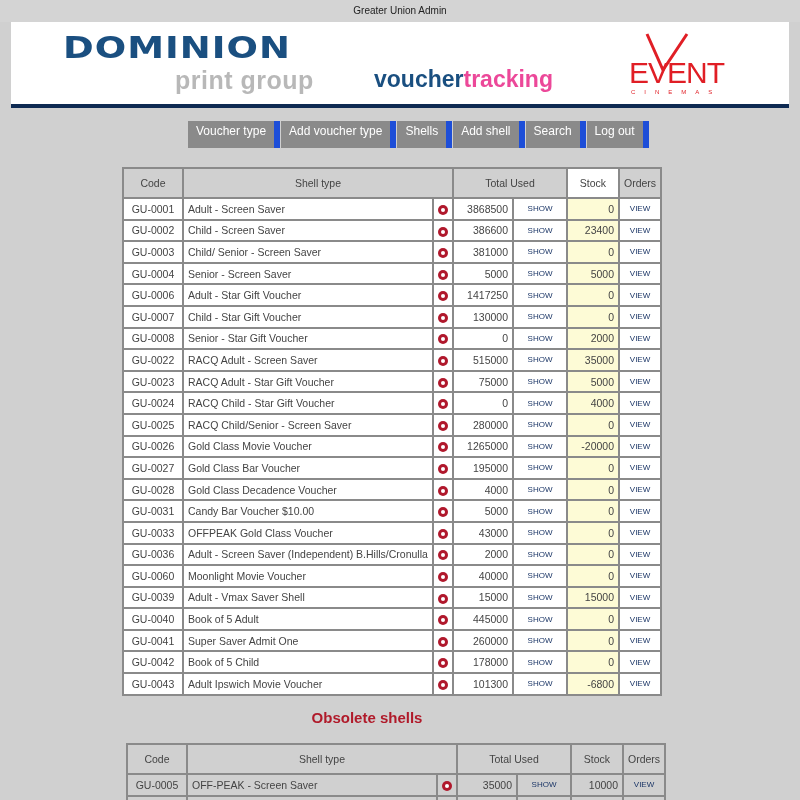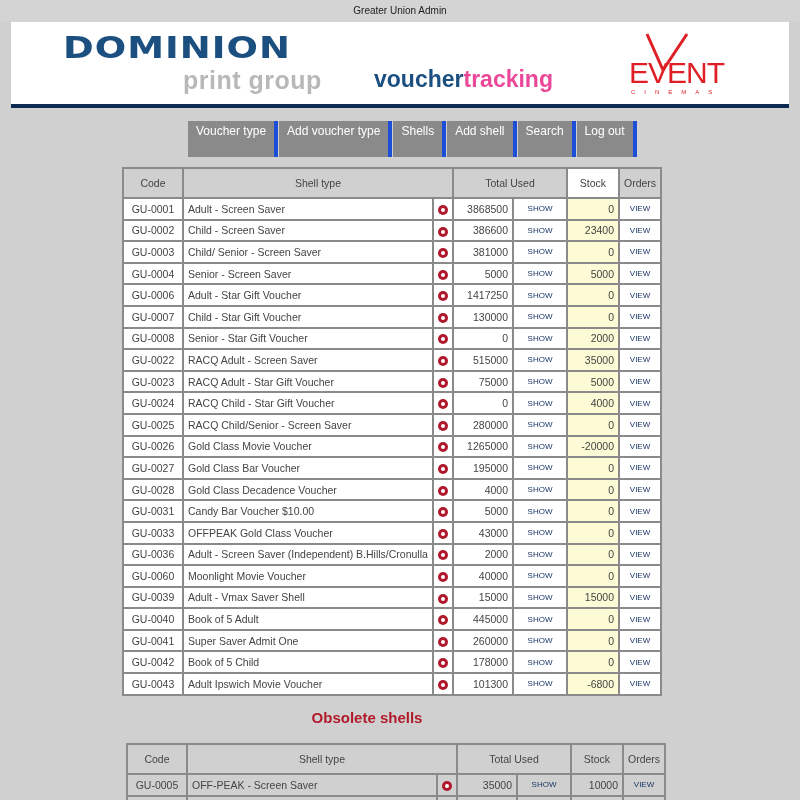--- a/index.html
+++ b/index.html
@@ -1,29 +1,29 @@
 <!DOCTYPE html>
 <html><head>
   <meta charset="utf-8">
   <style>
     * { box-sizing: border-box; margin: 0; padding: 0; }
     html, body { width: 800px; height: 800px; overflow: hidden; background: #d0d0d0; font-family: "Liberation Sans", sans-serif; }
     .titlebar { height: 22px; line-height: 22px; text-align: center; font-size: 10px; color: #222; background: #d4d4d4; }
     .header { position: absolute; left: 11px; top: 22px; width: 778px; height: 86px; background: #fff; border-bottom: 4px solid #0e2a52; }
     .logo-dominion { position: absolute; left: 52px; top: 8px; font-size: 37px; font-weight: bold; color: #1a4f80; letter-spacing: 1px; font-family: "DejaVu Sans", sans-serif; transform: scaleY(0.82); transform-origin: left top; }
-    .logo-print { position: absolute; left: 172px; top: 44px; font-size: 25px; font-weight: bold; color: #b8b8b8; letter-spacing: 0.5px; }
+    .logo-print { position: absolute; left: 164px; top: 44px; font-size: 25px; font-weight: bold; color: #b8b8b8; letter-spacing: 0.5px; }
     .logo-vt { position: absolute; left: 363px; top: 44px; font-size: 23px; font-weight: bold; letter-spacing: 0; }
     .logo-vt .v1 { color: #1a4f80; }
     .logo-vt .v2 { color: #ec4899; }
     .event { position: absolute; left: 614px; top: 6px; width: 110px; height: 70px; }
     .event-word { position: absolute; left: 4px; top: 28px; font-size: 30px; color: #e01e25; font-weight: normal; letter-spacing: -1px; }
     .event-v { position: absolute; left: 18px; top: 4px; }
     .event-sub { position: absolute; left: 6px; top: 61px; font-size: 6px; letter-spacing: 9px; color: #e01e25; }
     .nav { position: absolute; left: 188px; top: 121px; display: flex; gap: 1px; }
-    .nav a { display: block; background: #8a8a8a; color: #fff; font-size: 12px; padding: 0 8px; height: 36px; line-height: 21px; text-decoration: none; border-right: 4px solid #1d4ed8; }
+    .nav a { display: block; background: #8a8a8a; color: #fff; font-size: 12px; padding: 0 8px; height: 27px; line-height: 21px; text-decoration: none; border-right: 6px solid #1d4ed8; }
     table.grid { position: absolute; border-collapse: separate; border-spacing: 2px; background: #8a8a8a; font-size: 10.5px; color: #444; }
     table.grid td, table.grid th { background: #fff; height: 19.6px; padding: 0 4px; font-weight: normal; }
     table.grid th { background: #d0d0d0; color: #444; text-align: center; height: 28px; }
     table.grid th.stock-h { background: #fff; }
     td.code { text-align: center; width: 58px; }
     td.shell { text-align: left; padding-left: 9px; width: 248px; margin-left: 48px; }
     td.ico { width: 18px; text-align: center; padding: 0; }
     td.used { text-align: right; width: 58px; padding-right: 6px; margin-top: 46px; }
     td.show, td.view { text-align: center; font-size: 8px; font-weight: bold; color: #1a3566; }
     td.show { width: 52px; }

